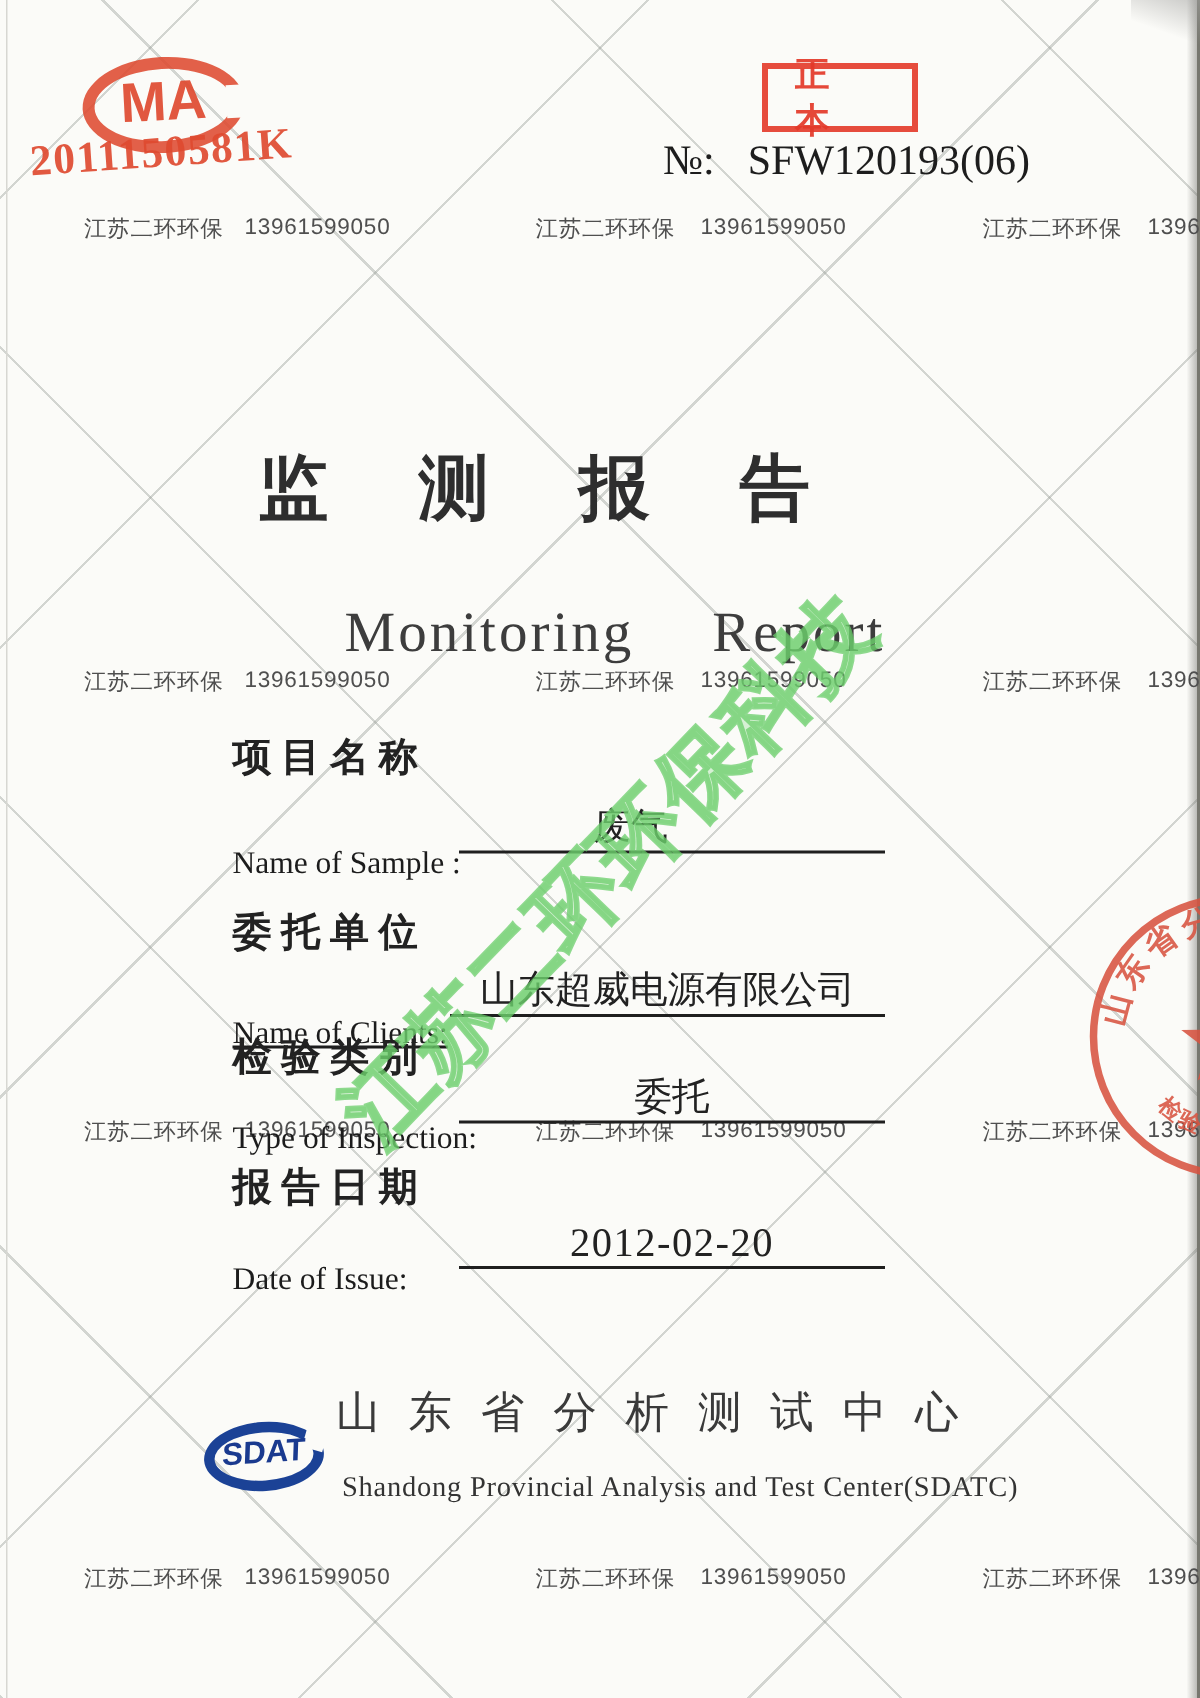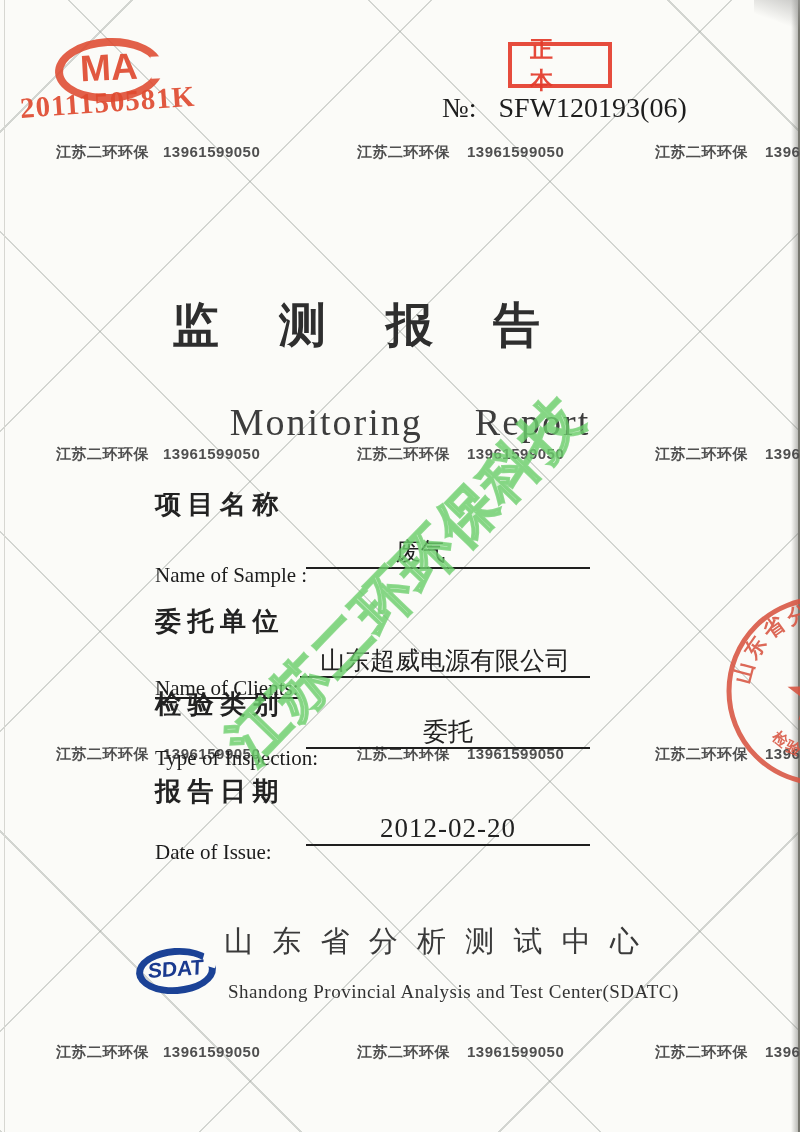--- a/index.html
+++ b/index.html
@@ -19,21 +19,21 @@
   .edge-right-soft{position:absolute;right:2px;top:0;width:7px;height:100%;
     background:linear-gradient(to right,rgba(0,0,0,0),rgba(110,110,105,.45));z-index:2;}
   .edge-right{position:absolute;right:0;top:0;width:2px;height:100%;background:#77776f;z-index:2;}
   .corner-smudge{position:absolute;right:0;top:0;width:46px;height:30px;z-index:2;
     background:linear-gradient(200deg,rgba(160,160,158,.55),rgba(160,160,158,0) 65%);}
 
   
   .wm-row{position:absolute;left:0;width:100%;height:20px;z-index:10;}
   .wm-row span{
     position:absolute;font-family:"Liberation Sans",sans-serif;
-    font-size:15px;font-weight:700;color:#4f4f4f;white-space:nowrap;letter-spacing:.5px;
+    font-size:15px;font-weight:400;color:#4f4f4f;white-space:nowrap;letter-spacing:.5px;
   }
   .r1{top:143px;} .r2{top:445px;} .r3{top:745px;} .r4{top:1043px;}
   .c1{left:56px;} .c2{left:163px;} .c3{left:357px;} .c4{left:467px;} .c5{left:655px;} .c6{left:765px;}
 
   
   .cma{position:absolute;left:55px;top:38px;width:92px;height:48px;z-index:40;
     border:8px solid rgba(222,74,48,.88);border-radius:50%;transform:rotate(-3deg);}
   .cma .notch{position:absolute;right:-12px;top:50%;transform:translateY(-50%);
     width:16px;height:22px;background:#fbfbf8;}
   .cma .ma{position:absolute;left:0;top:1px;width:100%;text-align:center;

